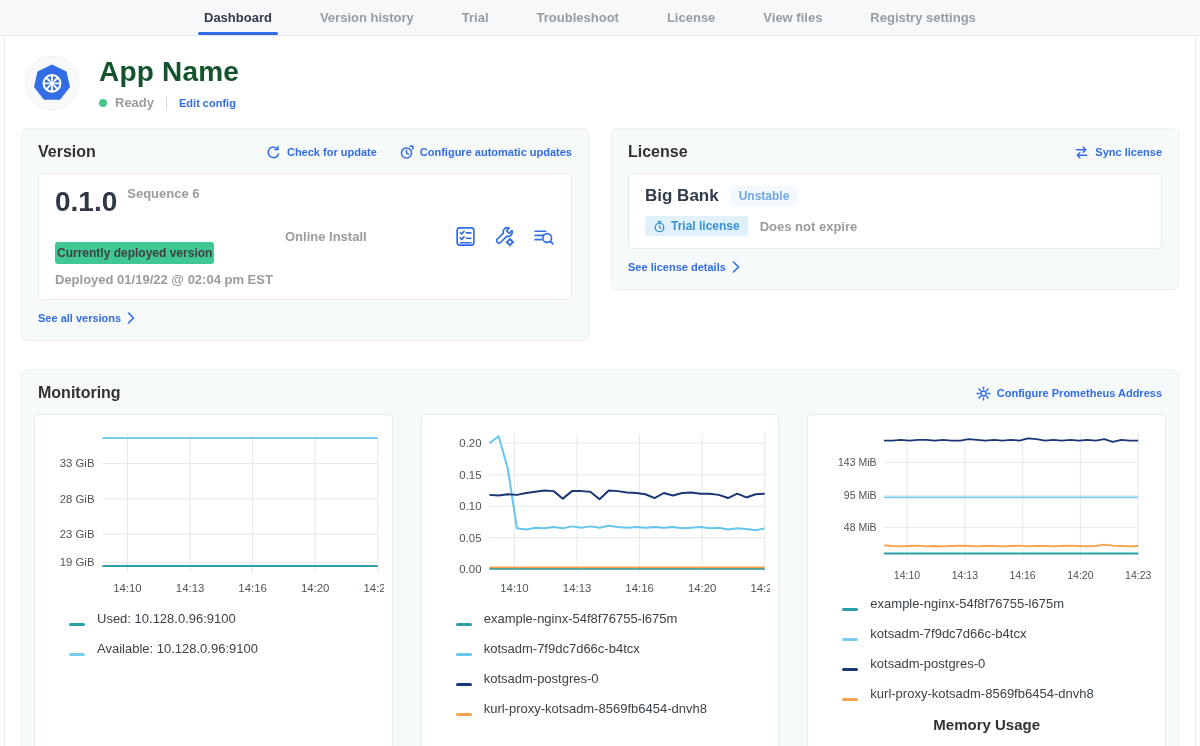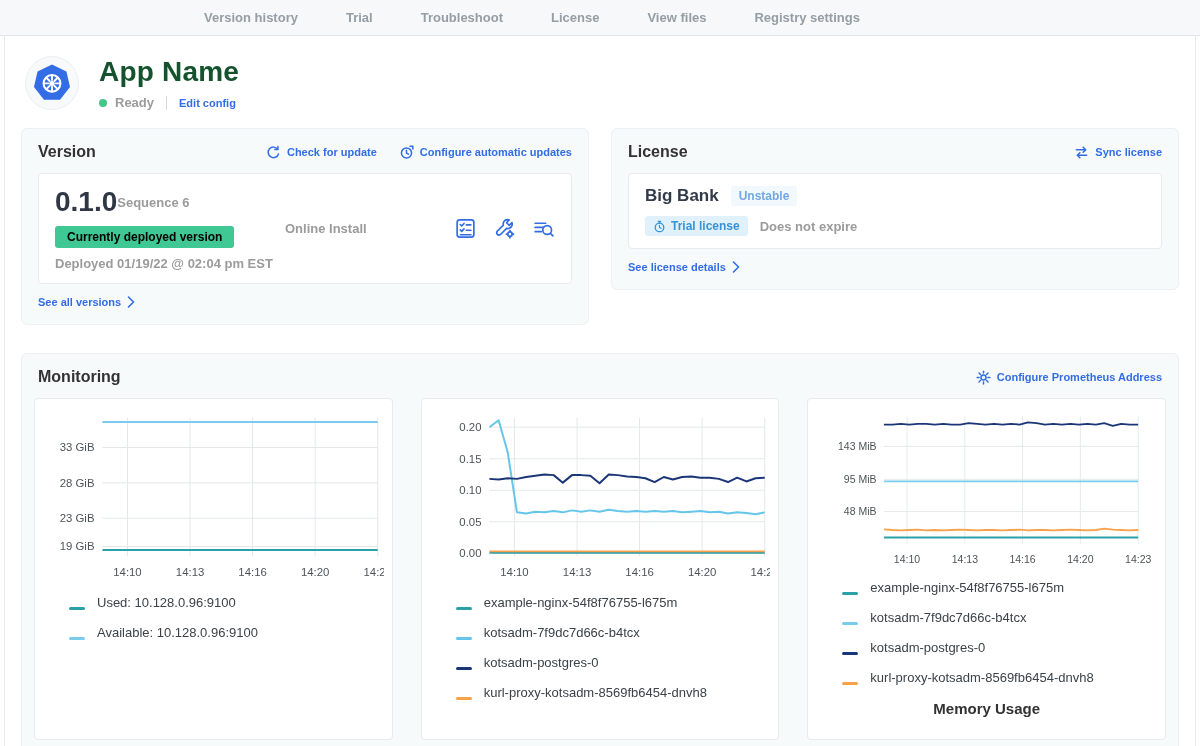--- a/index.html
+++ b/index.html
@@ -35,25 +35,25 @@
   .cards-row { display:grid; grid-template-columns:1fr 1fr; gap:22px; align-items:start; }
   .card { background:#f7fafb; border:1px solid #edf0f2; border-radius:6px; padding:14px 16px 14px 16px; }
   .card-head { display:flex; align-items:center; justify-content:space-between; margin-bottom:12px; }
   .card-title { font-size:16px; font-weight:700; color:#323232; }
   .head-links { display:flex; gap:22px; }
   .inner-card { background:#fff; border:1px solid #e8ebed; border-radius:4px; padding:12px 16px; }
 
   
   .version-inner { display:flex; align-items:center; }
   .v-left { width:46%; }
-  .v-num-row { display:flex; align-items:center; }
+  .v-num-row { display:flex; align-items:flex-start; gap:10px; }
   .v-number { font-size:28px; font-weight:800; color:#2f3744; }
   .v-seq { font-size:13px; color:#9b9b9b; font-weight:600; }
-  .badge-green { display:inline-block; margin-top:8px; background:#3fc794; color:#000000;
-    font-size:12px; font-weight:700; padding:4px 12px; border-radius:3px; }
+  .badge-green { display:inline-block; margin-top:24px; background:#3fc794; color:#404040;
+    font-size:12px; font-weight:700; padding:4px 2px; border-radius:3px; }
   .v-deployed { margin-top:8px; font-size:13px; color:#9b9b9b; font-weight:600; }
   .v-mid { flex:1; font-size:13px; color:#9b9b9b; font-weight:700; }
   .v-actions { display:flex; gap:16px; align-items:center; }
   .icon-btn { cursor:pointer; display:flex; }
   .see-link { margin-top:12px; display:inline-flex; }
 
   
   .lic-name-row { display:flex; align-items:center; gap:12px; }
   .lic-name { font-size:17px; font-weight:700; color:#323b4a; }
   .badge-channel { background:#f1f8fe; color:#72a8e5; font-size:12px; font-weight:700;
@@ -77,20 +77,21 @@
   .chart-title { margin-top:auto; text-align:center; font-size:15px; font-weight:700;
     color:#323232; padding-bottom:8px; }
   svg text.tick { font-family:"Liberation Sans",sans-serif; font-size:11.5px; fill:#4d5458; }
 
   .blue-stroke { stroke:#326de6; fill:none; stroke-width:1.6; stroke-linecap:round; stroke-linejoin:round; }
 </style>
 </head>
 <body>
 
 <div class="navbar">
+  <div class="nav-tab active">Dashboard</div>
   <div class="nav-tab">Version history</div>
   <div class="nav-tab">Trial</div>
   <div class="nav-tab">Troubleshoot</div>
   <div class="nav-tab">License</div>
   <div class="nav-tab">View files</div>
   <div class="nav-tab">Registry settings</div>
 </div>
 
 <div class="page">
 

